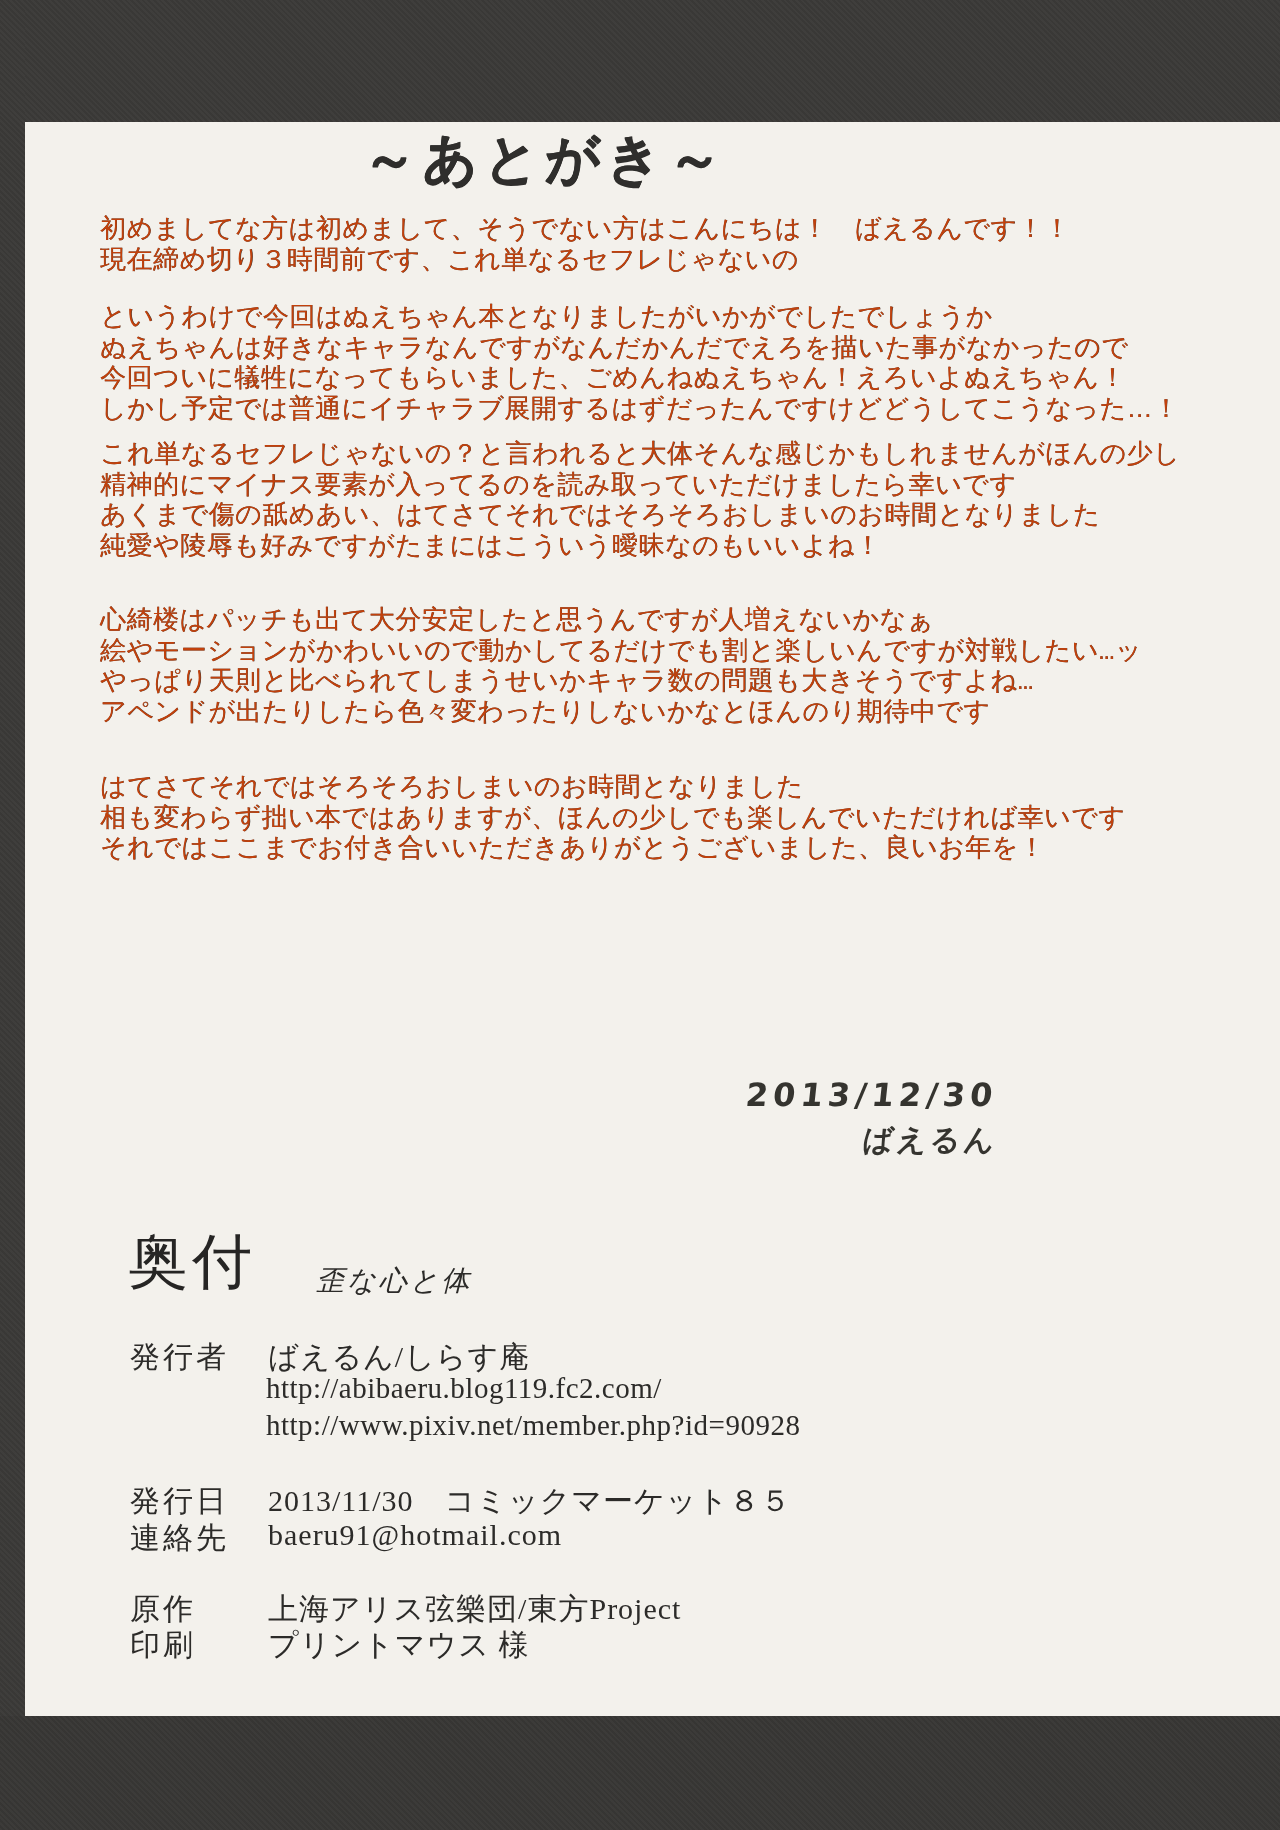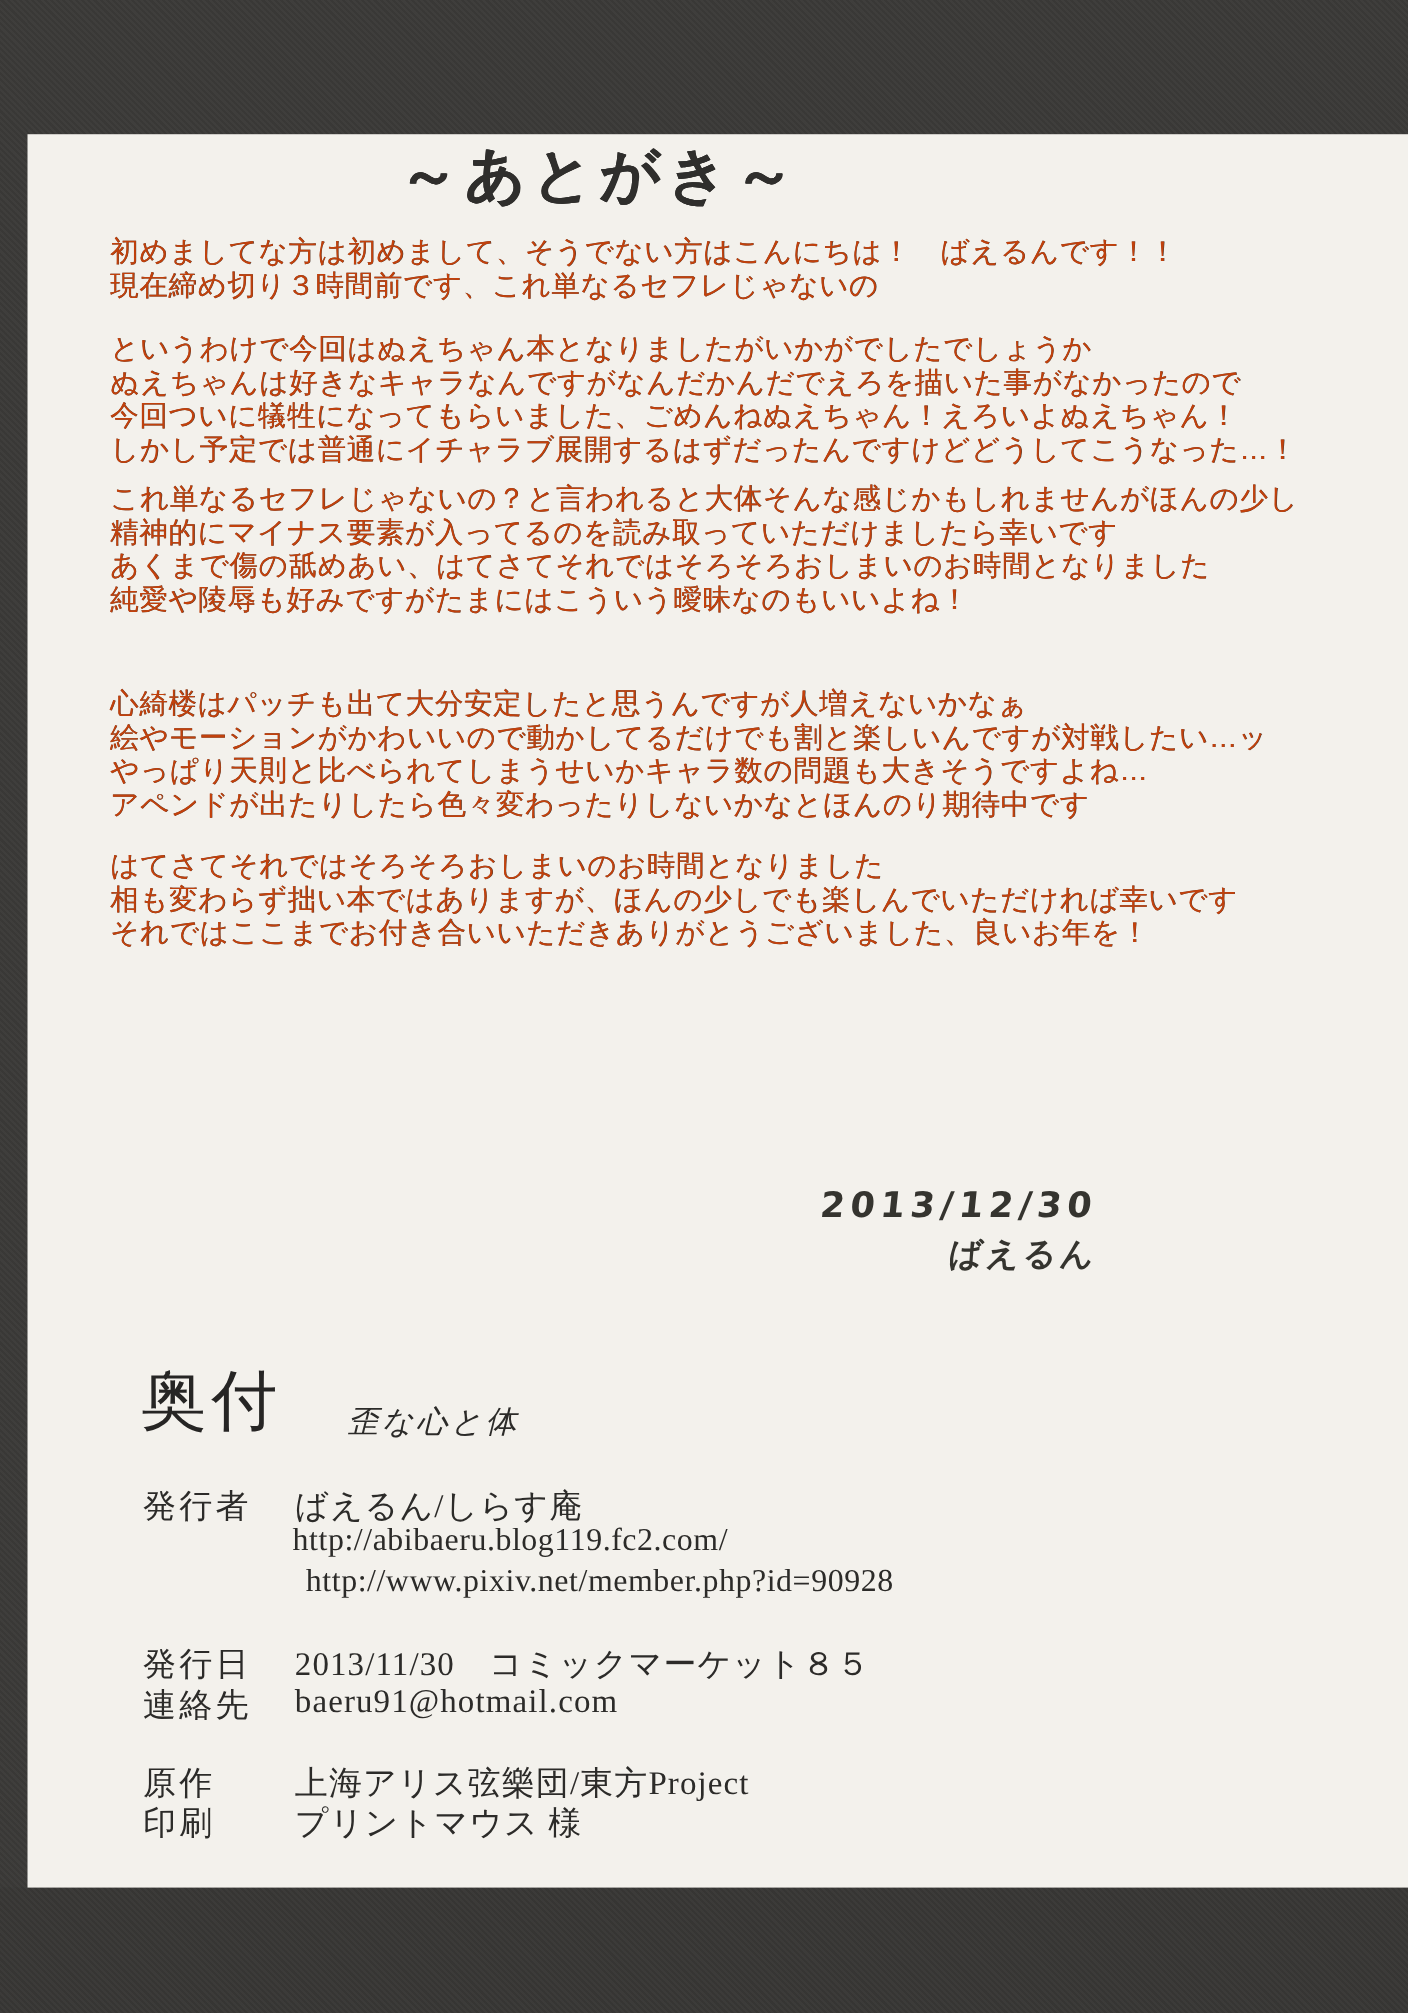--- a/index.html
+++ b/index.html
@@ -12,38 +12,38 @@
   .band-top,.band-bottom,.band-left{background-image:repeating-linear-gradient(45deg,rgba(255,255,255,0.02) 0 2px,rgba(0,0,0,0.03) 2px 4px);}
 
   
   .title{position:absolute;left:95px;top:123px;width:900px;text-align:center;
          font-size:54px;font-weight:bold;color:#2f2e2c;letter-spacing:6px;
          text-shadow:0.6px 0 0 #2f2e2c, 0 0.6px 0 #2f2e2c;}
 
   
   .para{position:absolute;left:100px;width:1110px;font-size:26px;line-height:30.6px;
         color:#c2410c;letter-spacing:0.5px;text-shadow:0.3px 0 0 #3f3e3c;}
-  .p1{top:213px;} .p2{top:301px;} .p3{top:438px;} .p4{top:624px;} .p5{top:771px;}
+  .p1{top:213px;} .p2{top:301px;} .p3{top:438px;} .p4{top:606px;font-family:Liberation Mono, monospace;} .p5{top:771px;}
 
   
   .signature{position:absolute;right:283px;top:1076px;text-align:right;color:#35342f;}
   .sig-date{font-size:32px;font-weight:bold;letter-spacing:5px;transform:skewX(-6deg);
             font-family:"DejaVu Sans",sans-serif;}
   .sig-name{margin-top:6px;font-size:30px;font-weight:bold;letter-spacing:3px;transform:skewX(-6deg);
             font-family:"DejaVu Sans",sans-serif;}
 
   
-  .colophon{position:absolute;left:0;top:12px;width:1280px;height:1294px;color:#2c2b29;
+  .colophon{position:absolute;left:0;top:0;width:1280px;height:1294px;color:#2c2b29;
             font-family:"Liberation Serif",serif;}
   .okuzuke{position:absolute;left:128px;top:1222px;font-size:60px;letter-spacing:4px;color:#262524;}
   .book-title{position:absolute;left:316px;top:1262px;font-size:28px;letter-spacing:3px;font-style:italic;}
   .row-label{position:absolute;left:130px;font-size:30px;letter-spacing:3px;}
   .row-value{position:absolute;left:268px;font-size:30px;letter-spacing:1px;}
   .url{position:absolute;left:266px;font-size:29px;letter-spacing:0.5px;}
-  .y-pub{top:1337px;} .y-url1{top:1372px;} .y-url2{top:1409px;margin-left:12px;}
+  .y-pub{top:1337px;} .y-url1{top:1372px;} .y-url2{top:1409px;}
   .y-date{top:1481px;} .y-contact{top:1518px;}
   .y-orig{top:1589px;} .y-print{top:1625px;}
 
   .page-number{position:absolute;left:0;top:1687px;width:1120px;text-align:center;
                font-size:25px;color:#3c3b39;font-family:"Liberation Sans",sans-serif;}
 </style>
 </head>
 <body>
 
 <div class="scan">

